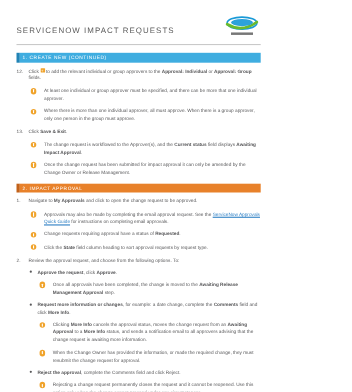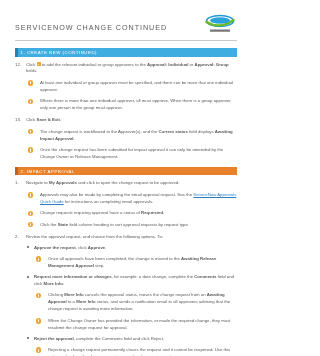--- a/index.html
+++ b/index.html
@@ -81,21 +81,21 @@
 
   b { font-weight: 700; color: #58585a; }
   a.link { color: #2c7fc4; text-decoration: underline; }
 </style>
 </head>
 <body>
 
 <div class="page">
 
   <div class="header">
-    <div class="page-title">SERVICENOW CHANGE CONTINUED</div>
+    <div class="page-title">SERVICENOW IMPACT REQUESTS</div>
     <div class="logo">
       <svg viewBox="0 0 68 46" xmlns="http://www.w3.org/2000/svg">
         <ellipse cx="34" cy="16" rx="27" ry="11" fill="none" stroke="#1a9ad7" stroke-width="3"></ellipse>
         <path d="M7 18 Q34 34 61 14" fill="none" stroke="#6aba2e" stroke-width="5" stroke-linecap="round"></path>
         <ellipse cx="34" cy="15" rx="20" ry="6.5" fill="#1a9ad7" opacity="0.92"></ellipse>
         <rect x="14" y="33" width="40" height="4.5" fill="#4a4a4a" opacity="0.75"></rect>
       </svg>
     </div>
     <div class="title-rule"></div>
   </div>

